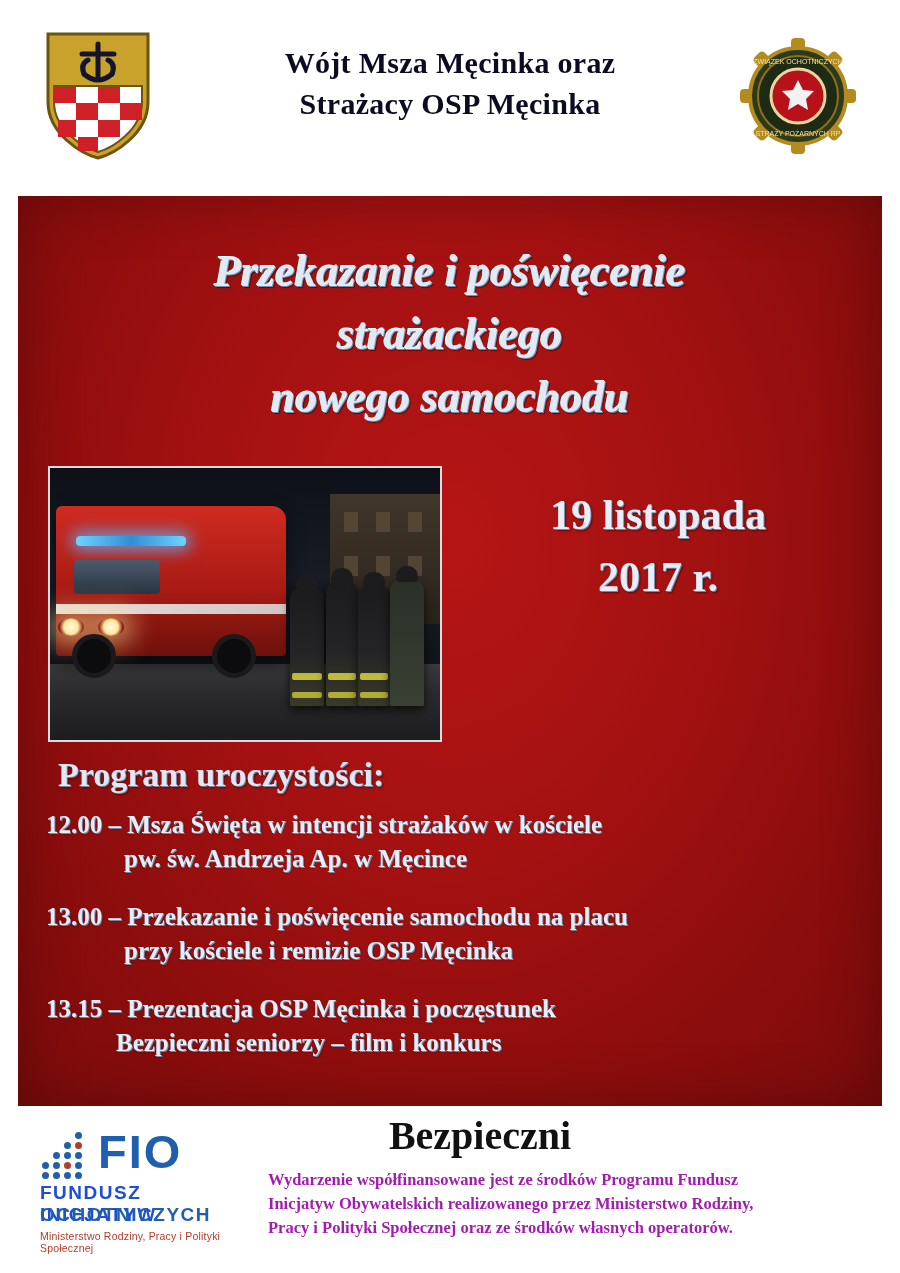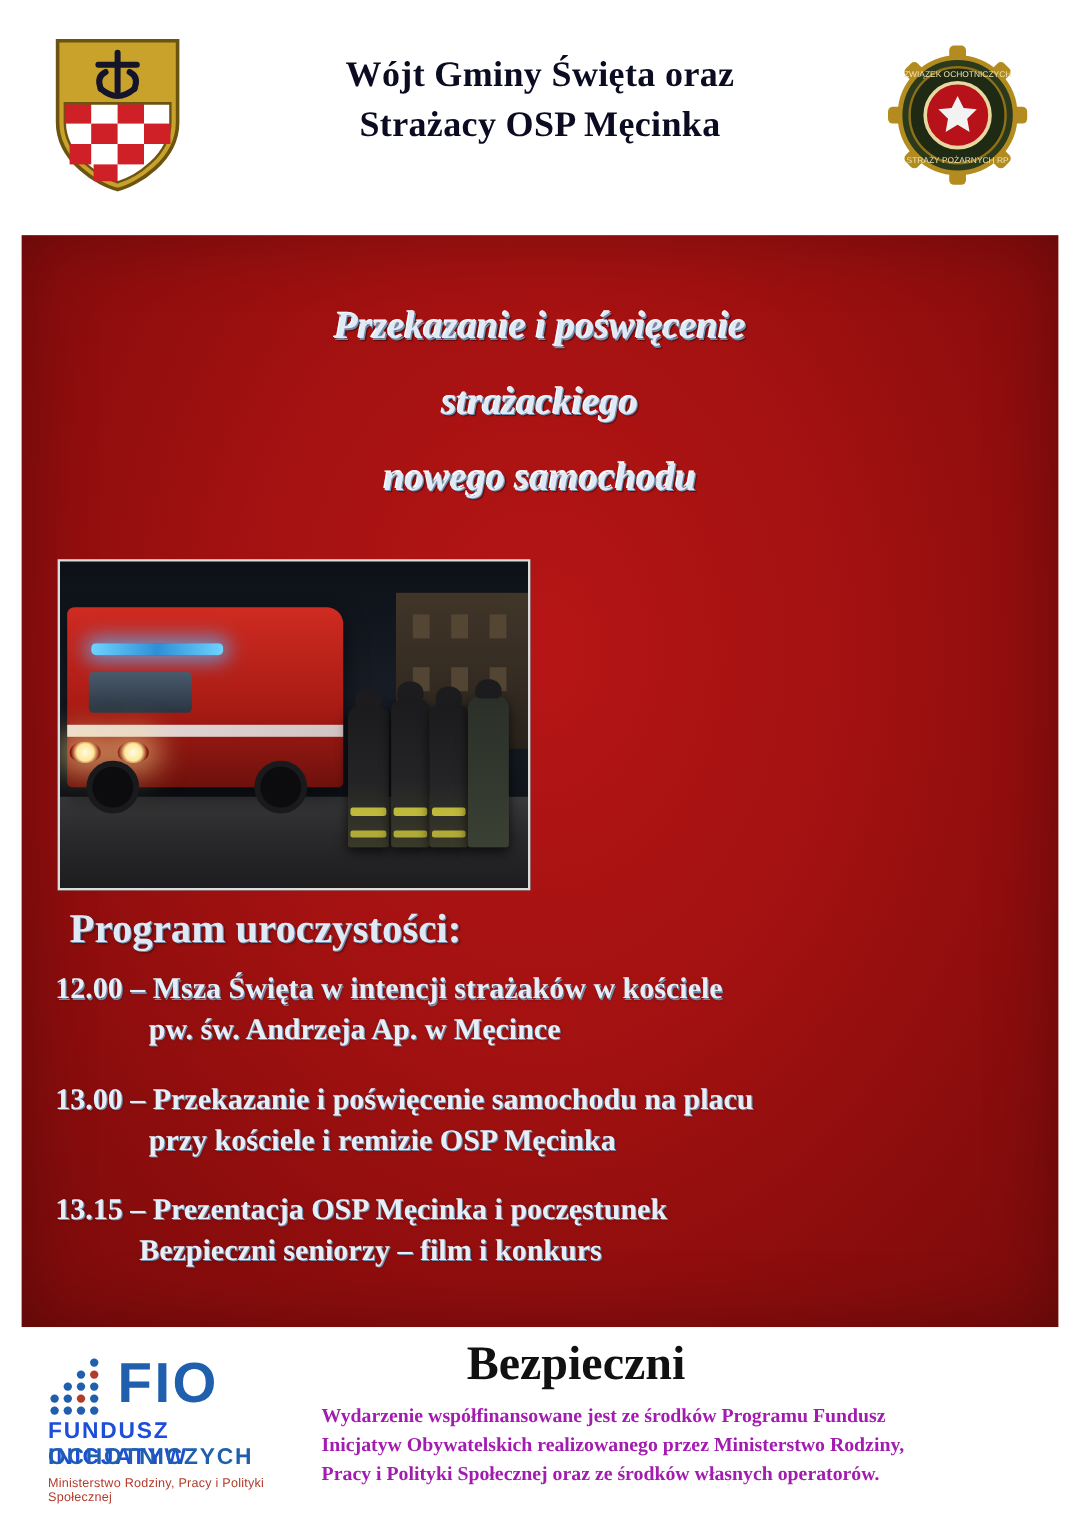--- a/index.html
+++ b/index.html
@@ -72,21 +72,21 @@
   
   .event-title {
     position: absolute;
     left: 40px;
     top: 44px;
     width: 784px;
     text-align: center;
     font-family: "Liberation Serif", serif;
     font-style: italic;
     font-weight: bold;
-    font-size: 32px;
+    font-size: 44px;
     line-height: 63px;
     color: #dfeaf6;
     text-shadow:
       1px 1px 0 #6f8dad,
       2px 2px 1px rgba(0,0,0,0.45),
       -1px -1px 0 #ffffff;
   }
 
   .date-block {
     position: absolute;
@@ -313,21 +313,21 @@
         <path d="M54 14 V46"></path>
         <path d="M38 24 H70"></path>
         <path d="M40 44 q14 12 28 0"></path>
         <path d="M40 44 q-4 -10 4 -14"></path>
         <path d="M68 44 q4 -10 -4 -14"></path>
       </g>
     </svg>
   </div>
 
   <div class="header-title">
-    <div>Wójt Gminy Święta oraz</div>
+    <div>Wójt Msza Męcinka oraz</div>
     <div>Strażacy OSP Męcinka</div>
   </div>
 
   <div class="osp-badge">
     <svg width="132" height="130" viewBox="0 0 132 130">
       <g transform="translate(66,66)">
         <g fill="#b38b1e">
           <rect x="-58" y="-7" width="116" height="14" rx="4" transform="rotate(45)"></rect>
           <rect x="-58" y="-7" width="116" height="14" rx="4" transform="rotate(-45)"></rect>
           <rect x="-58" y="-7" width="116" height="14" rx="4"></rect>
@@ -345,20 +345,24 @@
 </div>
 
 <div class="red-panel">
 
   <div class="event-title">
     <div>Przekazanie i poświęcenie</div>
     <div>strażackiego</div>
     <div>nowego samochodu</div>
   </div>
 
+  <div class="date-block">
+    <div>19 listopada</div>
+    <div>2017 r.</div>
+  </div>
 
   <div class="photo">
     <div class="night"></div>
     <div class="bld">
       <span class="w" style="left:14px;top:18px"></span>
       <span class="w" style="left:46px;top:18px"></span>
       <span class="w" style="left:78px;top:18px"></span>
       <span class="w" style="left:14px;top:62px"></span>
       <span class="w" style="left:46px;top:62px"></span>
       <span class="w" style="left:78px;top:62px"></span>

